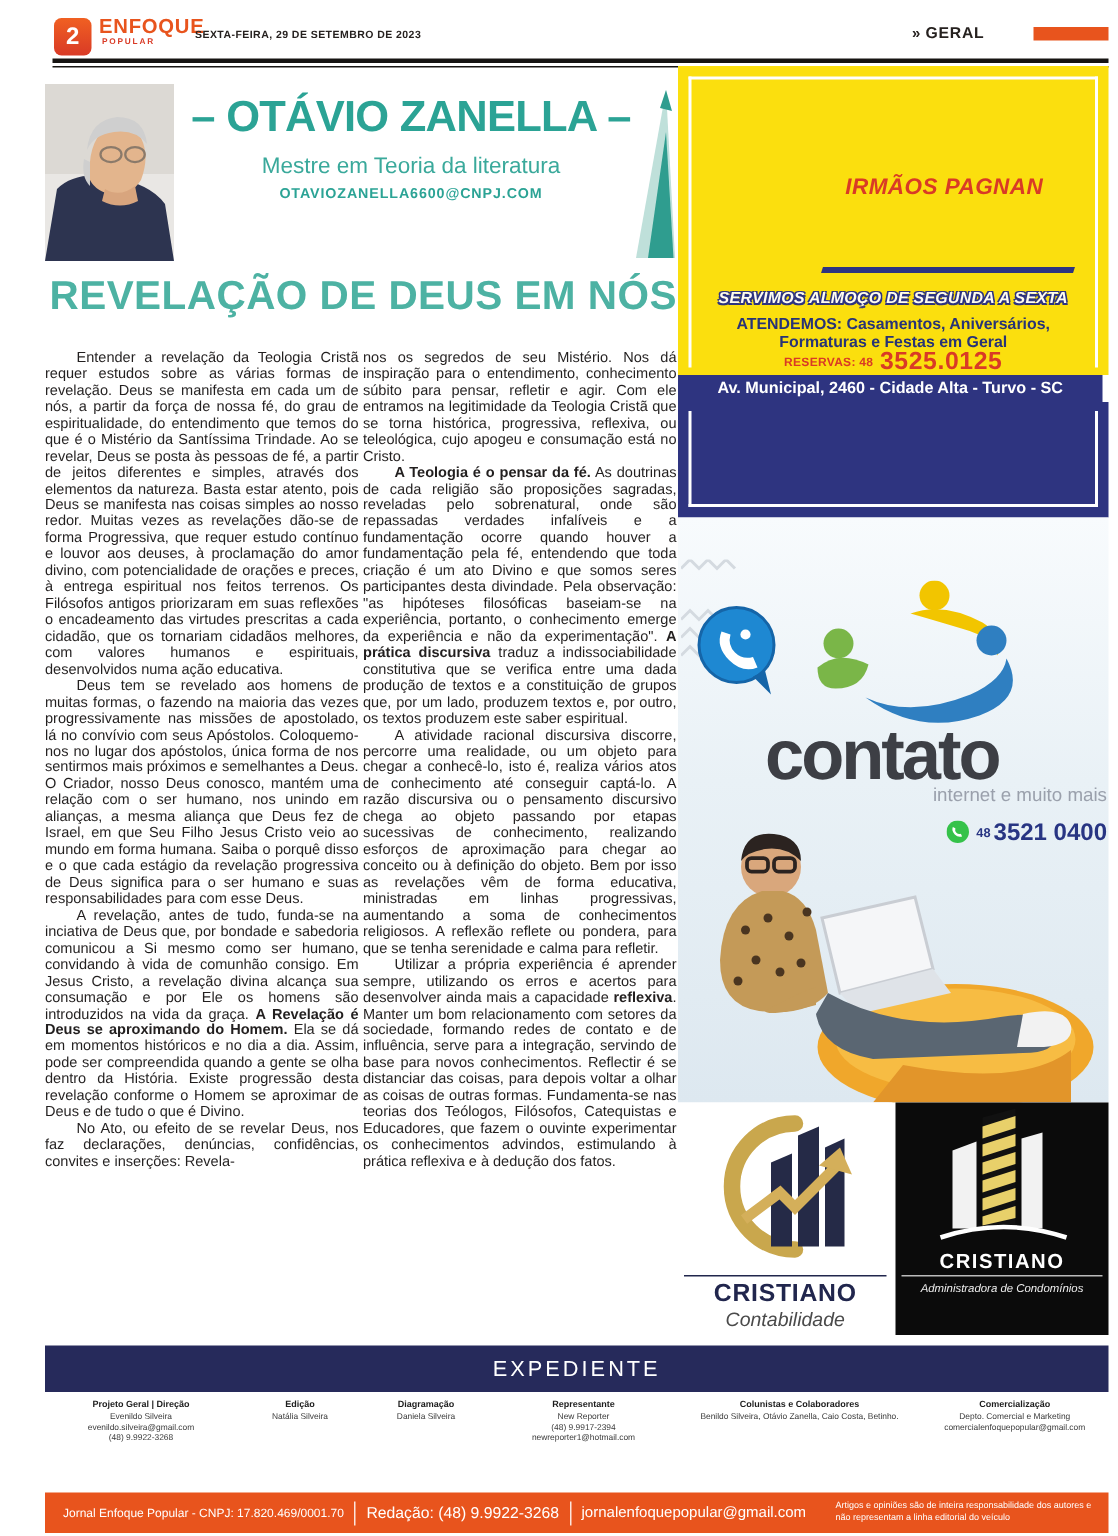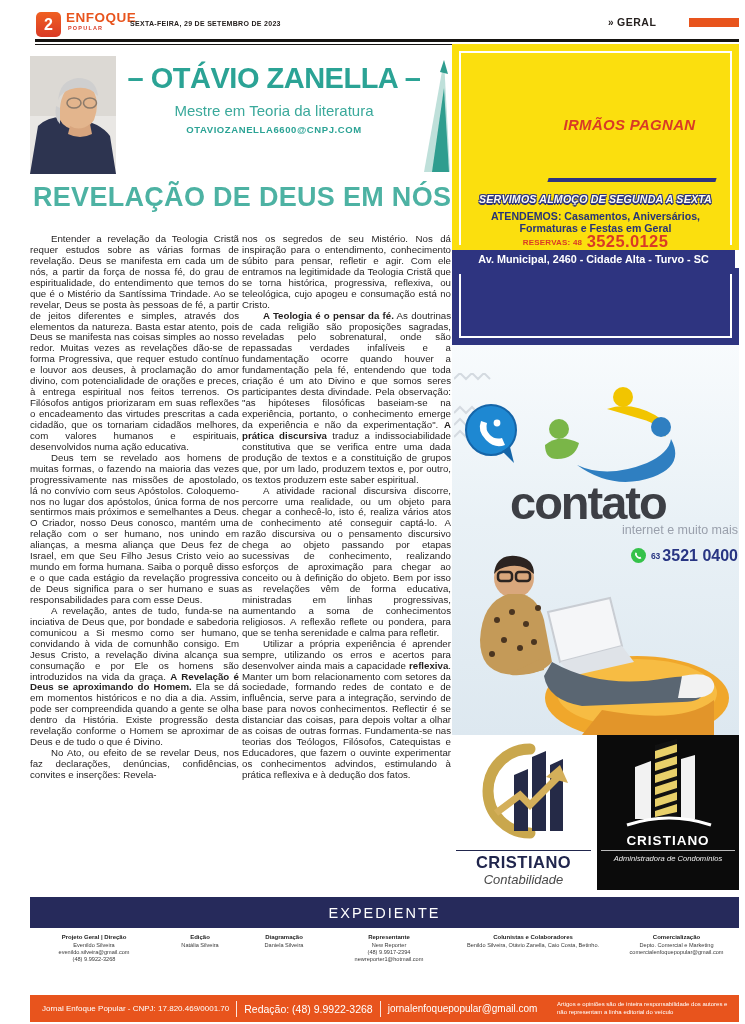--- a/index.html
+++ b/index.html
@@ -192,21 +192,21 @@
       <circle cx="86" cy="10" r="10" fill="#f2c500"></circle>
       <path d="M70 22 q22 -8 48 6 q16 10 10 22 q-2 -12 -24 -18 q-20 -6 -34 -10Z" fill="#f2c500"></path>
       <circle cx="124" cy="40" r="10" fill="#2f7fc1"></circle>
       <path d="M40 78 q30 14 70 -2 q22 -10 24 -24 q14 26 -18 38 q-40 14 -76 -12Z" fill="#2f7fc1"></path>
     </svg>
     <div class="ct-word">contato</div>
     <div class="ct-tag">internet e muito mais</div>
     <div class="ct-phone-row"><svg width="15" height="15" viewBox="0 0 15 15" style="vertical-align:-2px;">
           <circle cx="7.5" cy="7.5" r="7.5" fill="#35c24a"></circle>
           <path d="M4.2 4.4 q-1 2.6 1.3 4.9 q2.3 2.3 4.9 1.3 l-.8 -1.8 q-1.8 .5 -3 -.7 q-1.2 -1.2 -.7 -3Z" fill="#fff"></path>
-        </svg><span class="pref">63</span><span class="num">3521 0400</span></div>
+        </svg><span class="pref">48</span><span class="num">3521 0400</span></div>
     <svg style="position:absolute;left:0;top:205px;" width="287" height="185" viewBox="0 0 287 185">
       <ellipse cx="185" cy="148" rx="92" ry="42" fill="#f0a72b"></ellipse>
       <ellipse cx="185" cy="143" rx="80" ry="34" fill="#f7bc43"></ellipse>
       <path d="M150 160 Q230 175 262 150 L262 185 L130 185 Z" fill="#e2952a"></path>
       <circle cx="62" cy="28" r="20" fill="#d9a77c"></circle>
       <path d="M42 24 Q44 4 64 6 Q82 8 82 24 Q72 14 58 16 Q46 18 42 24Z" fill="#2b2320"></path>
       <rect x="46" y="22" width="14" height="9" rx="3" fill="none" stroke="#2b2320" stroke-width="2.5"></rect>
       <rect x="64" y="22" width="14" height="9" rx="3" fill="none" stroke="#2b2320" stroke-width="2.5"></rect>
       <path d="M56 44 Q30 52 28 90 Q28 120 54 124 Q86 128 100 112 L92 70 Q86 48 70 44 Z" fill="#c49a58"></path>
       <circle cx="45" cy="70" r="3" fill="#4a3520"></circle>

